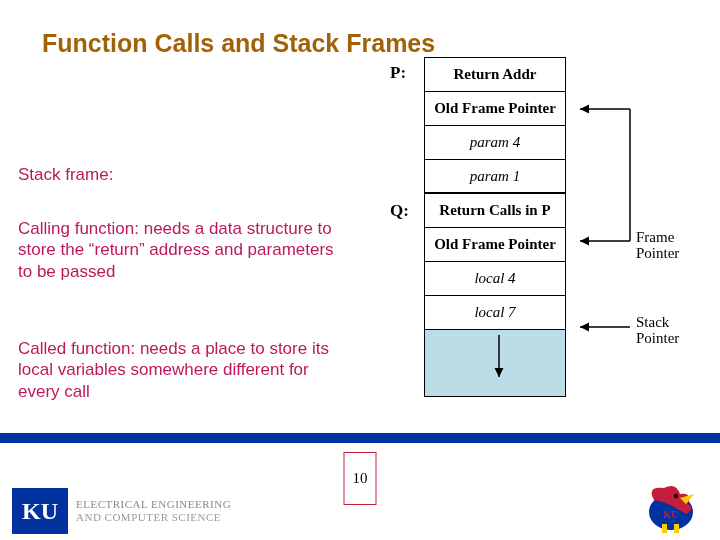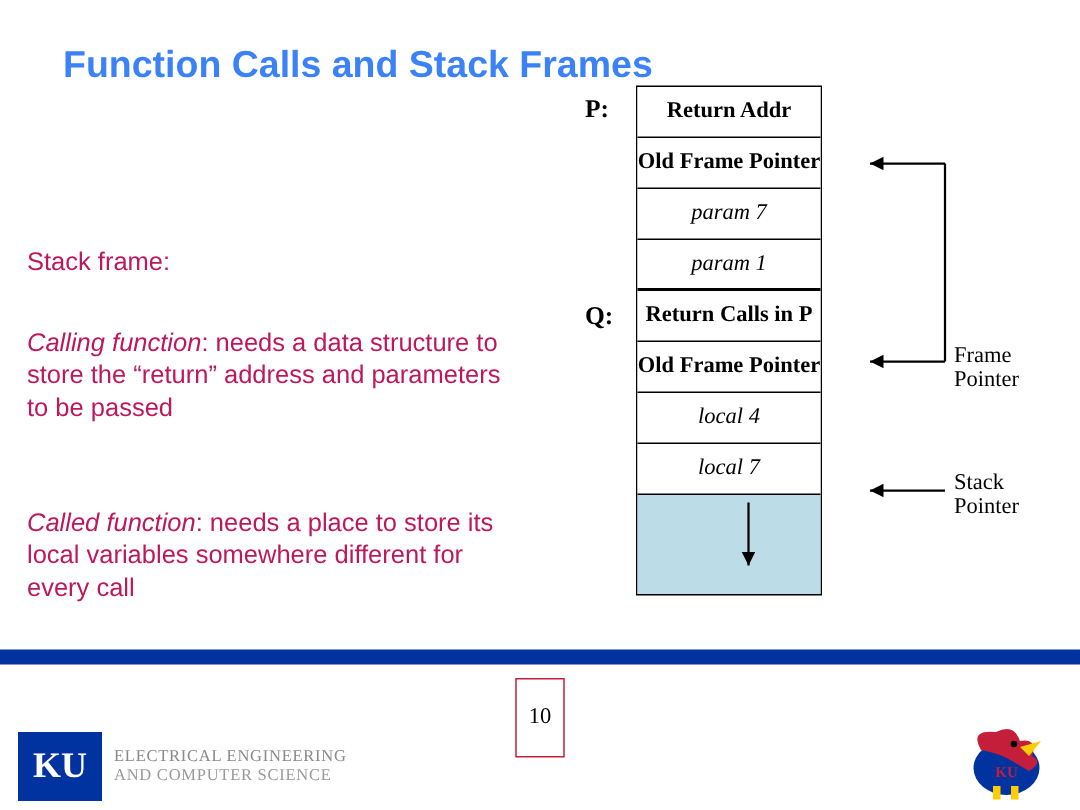--- a/index.html
+++ b/index.html
@@ -10,49 +10,49 @@
     font-family: Arial, Helvetica, sans-serif;
     position: relative;
     overflow: hidden;
   }
   .slide-title {
     position: absolute;
     top: 28px;
     left: 42px;
     font-size: 25px;
     font-weight: bold;
-    color: #3b82f6;
+    color: #a16207;
     line-height: 1.2;
     font-family: Verdana, Arial, sans-serif;
   }
   .body-text {
     position: absolute;
     left: 18px;
     width: 330px;
     font-size: 17px;
     color: #be185d;
     line-height: 1.25;
   }
   .sf-label { top: 164px; }
   .calling { top: 218px; }
   .called { top: 338px; }
-  .italic { font-style: italic; }
+  .italic { }
 
   .diagram {
     position: absolute;
     top: 45px;
     left: 358px;
     width: 360px;
     height: 400px;
   }
   .stack-col {
     position: absolute;
     left: 66px;
     top: 12px;
-    width: 124px;
+    width: 142px;
     border: 1px solid #000;
   }
   .stack-cell {
     height: 34px;
     border-bottom: 1px solid #000;
     display: flex;
     align-items: center;
     justify-content: center;
     font-family: "Times New Roman", serif;
     font-size: 15px;
@@ -158,21 +158,21 @@
   <span class="italic">Called function</span><span>: needs a place to store its local variables somewhere different for every call</span>
 </div>
 
 <div class="diagram">
   <div class="plabel">P:</div>
   <div class="qlabel">Q:</div>
 
   <div class="stack-col">
     <div class="stack-cell bold">Return Addr</div>
     <div class="stack-cell bold">Old Frame Pointer</div>
-    <div class="stack-cell italic">param 7</div>
+    <div class="stack-cell italic">param 4</div>
     <div class="stack-cell italic thick-bottom">param 1</div>
     <div class="stack-cell bold">Return Calls in P</div>
     <div class="stack-cell bold">Old Frame Pointer</div>
     <div class="stack-cell italic">local 4</div>
     <div class="stack-cell italic">local 7</div>
     <div class="stack-cell stack-space"></div>
   </div>
 
   <div class="right-label fp-label">Frame<br>Pointer</div>
   <div class="right-label sp-label">Stack<br>Pointer</div>

